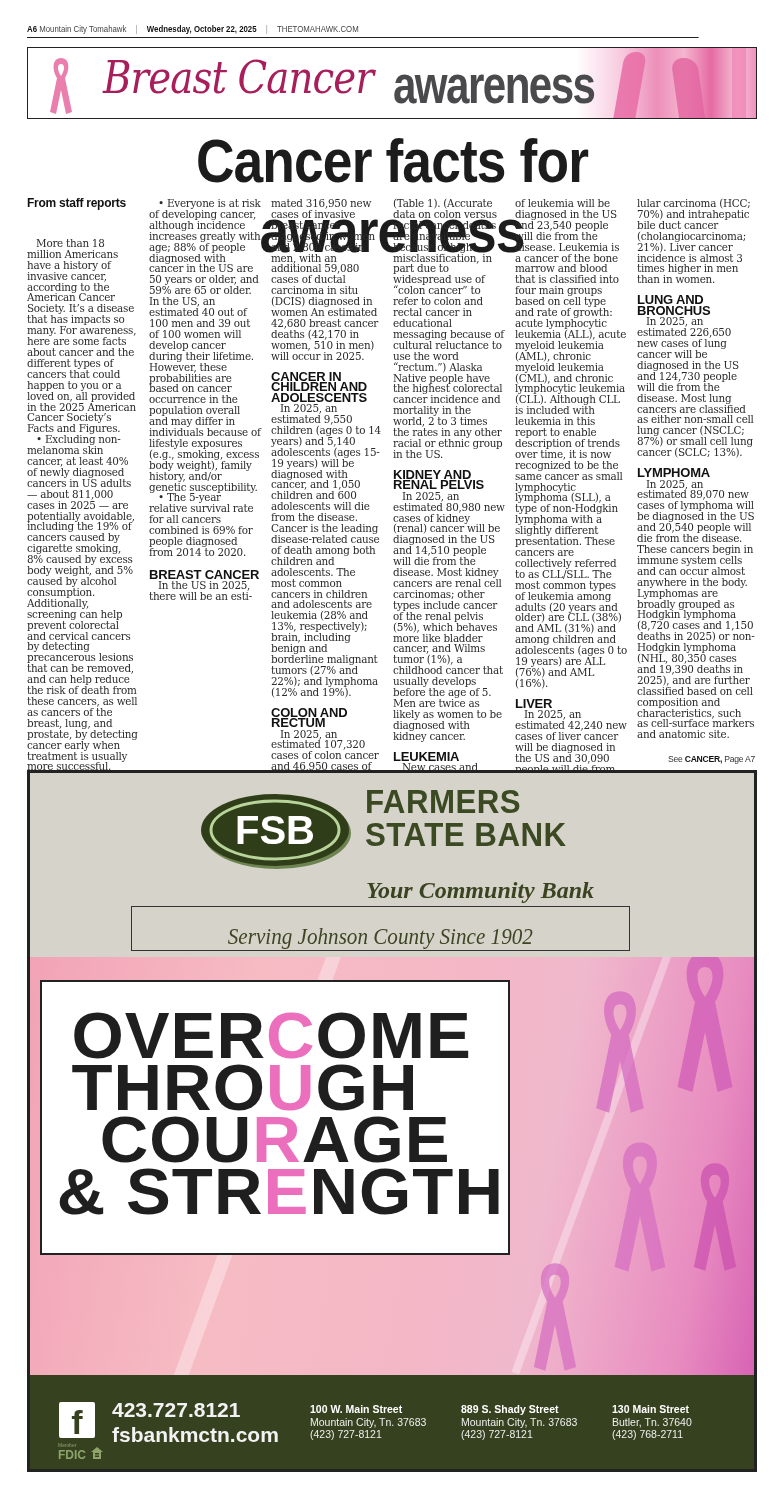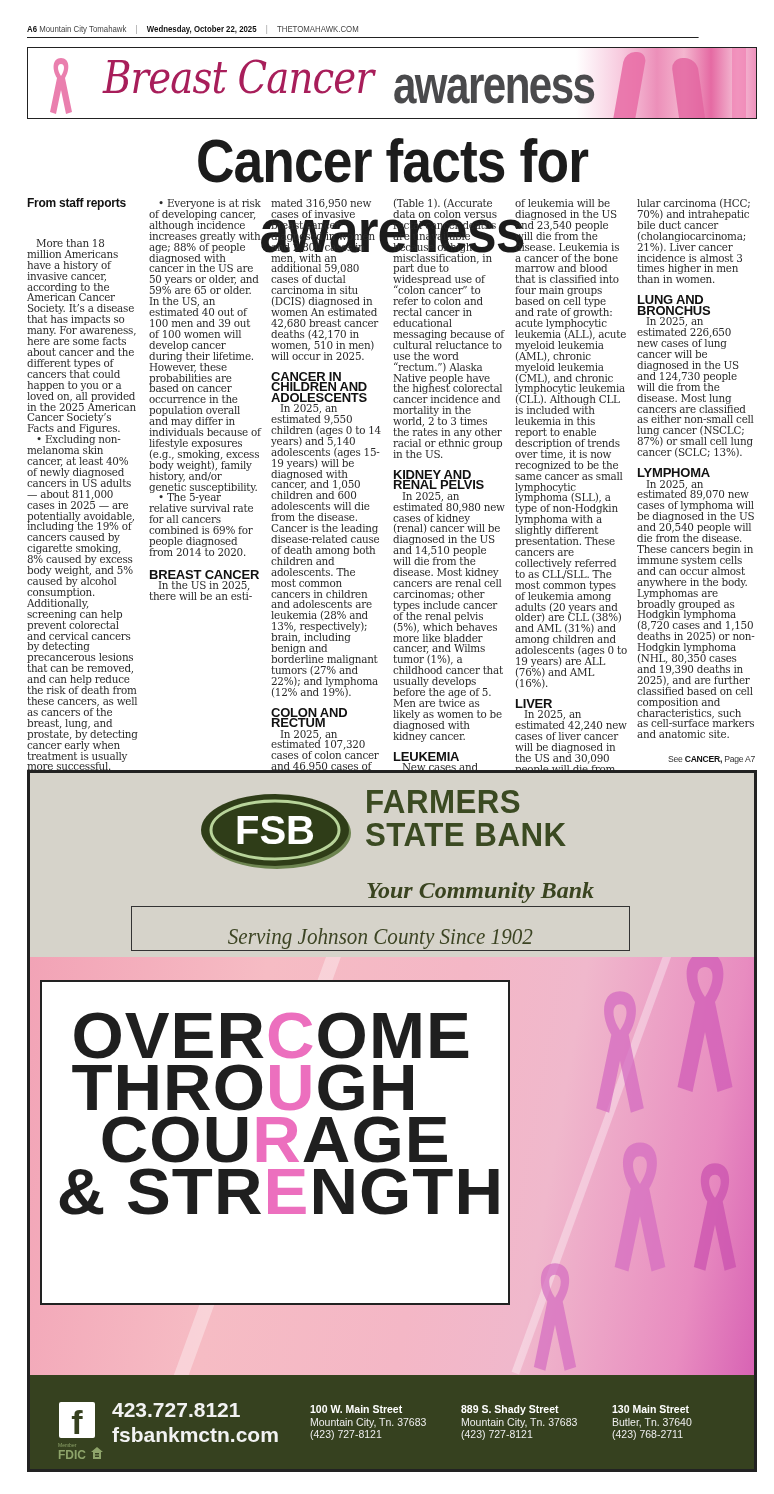--- a/index.html
+++ b/index.html
@@ -80,21 +80,21 @@
   }
   .serving span { display: inline-block; transform: scaleX(0.88); }
   .pink {
     position: absolute; left: 0; top: 184px; width: 724px; height: 418px;
     background: linear-gradient(100deg, #f2a3b6 0%, #f6bcc4 30%, #f4b7c6 55%, #f0b8cc 70%, #e88cc0 90%, #d863b4 100%);
     overflow: hidden;
   }
   .pink .streak { position: absolute; width: 14px; height: 460px; background: rgba(255,255,255,0.35); transform: rotate(20deg); }
   .pink .rib { position: absolute; }
   .msgbox {
-    position: absolute; left: 10px; top: 23px; width: 470px; height: 325px;
+    position: absolute; left: 10px; top: 23px; width: 470px; height: 275px;
     background: #fff; border: 2px solid #222; padding-left: 34px;
   }
   .msg {
     position: absolute; left: 0; top: 28px; width: 470px;
     font-family: "Liberation Sans", sans-serif; font-weight: bold; color: #1f1f1f;
     font-size: 64px; line-height: 52px; letter-spacing: 1px;
   }
   .msg div { white-space: nowrap; transform: scaleX(1.05); transform-origin: left; }
   .msg .pk { color: #ec6fbe; }
   .cure {

